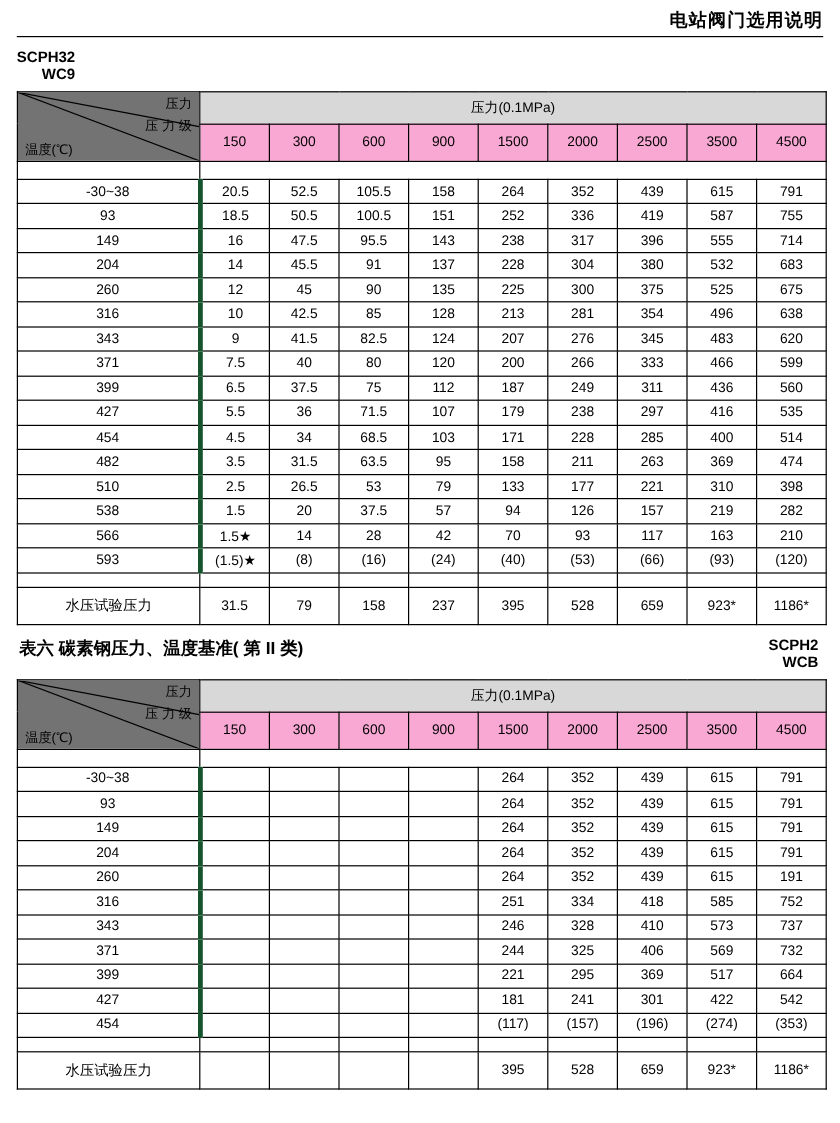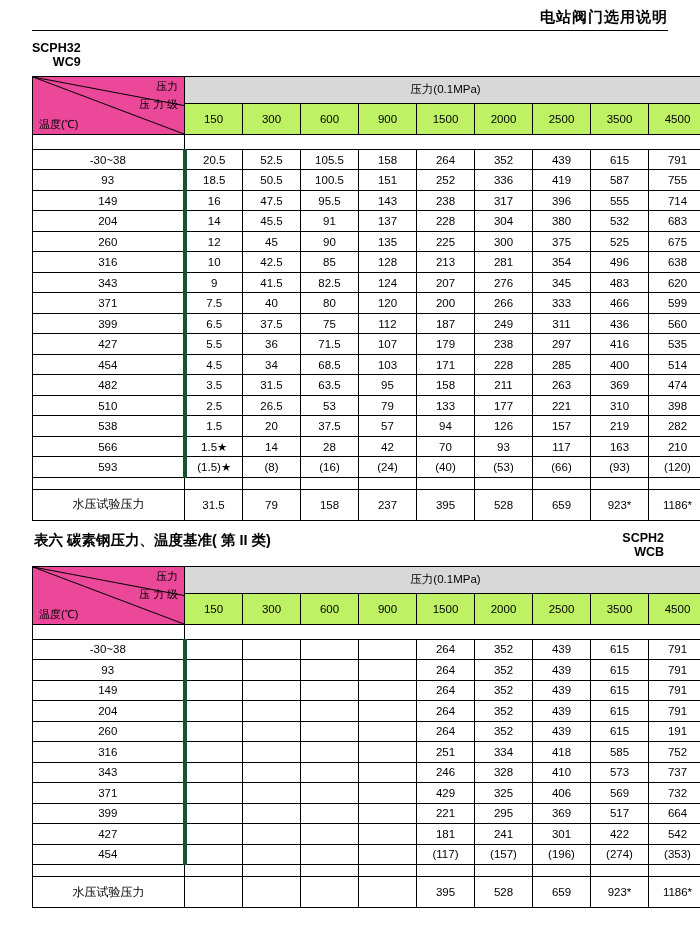--- a/index.html
+++ b/index.html
@@ -13,21 +13,21 @@
     font-family: "Liberation Sans", sans-serif;
     color: #000000;
     position: relative;
     overflow: hidden;
   }
   .page {
     width: 700px;
     height: 936px;
     position: relative;
     box-sizing: border-box;
-    padding: 0 32px;
+    padding: 0 14px;
   }
   
   .doc-header {
     text-align: right;
     font-size: 15px;
     font-weight: bold;
     padding-top: 8px;
     letter-spacing: 1px;
   }
   .header-rule {
@@ -69,42 +69,42 @@
     font-weight: normal;
     padding: 0;
     height: 21px;
   }
   .hdr {
     background: #d8d8d8;
   }
   .corner {
     position: relative;
     height: 56px !important;
-    background: #ec4899;
+    background: #737373;
     overflow: hidden;
   }
   .corner .diag1,
   .corner .diag2 {
     position: absolute;
     left: 0;
     top: 0;
     width: 100%;
     height: 100%;
     pointer-events: none;
   }
   .corner .lbl {
     position: absolute;
     font-size: 11px;
     white-space: nowrap;
   }
   .lbl-pressure { right: 6px;  top: 2px; }
   .lbl-class    { right: 6px;  top: 20px; }
   .lbl-temp     { left: 6px;   bottom: 2px; margin-top: 32px; }
   .class-row td {
-    background: #bef264;
+    background: #f9a8d4;
     height: 30px !important;
     font-size: 11.5px;
   }
   .spacer-row td {
     height: 14px !important;
     border-left: 1px solid #000;
     border-right: 1px solid #000;
     border-top: 1px solid #000;
     border-bottom: none;
   }
@@ -532,21 +532,21 @@
           <td>410</td>
           <td>573</td>
           <td>737</td>
         </tr>
         <tr class="data-row">
           <td class="tempcell">371</td>
           <td></td>
           <td></td>
           <td></td>
           <td></td>
-          <td>429</td>
+          <td>244</td>
           <td>325</td>
           <td>406</td>
           <td>569</td>
           <td>732</td>
         </tr>
         <tr class="data-row">
           <td class="tempcell">399</td>
           <td></td>
           <td></td>
           <td></td>

